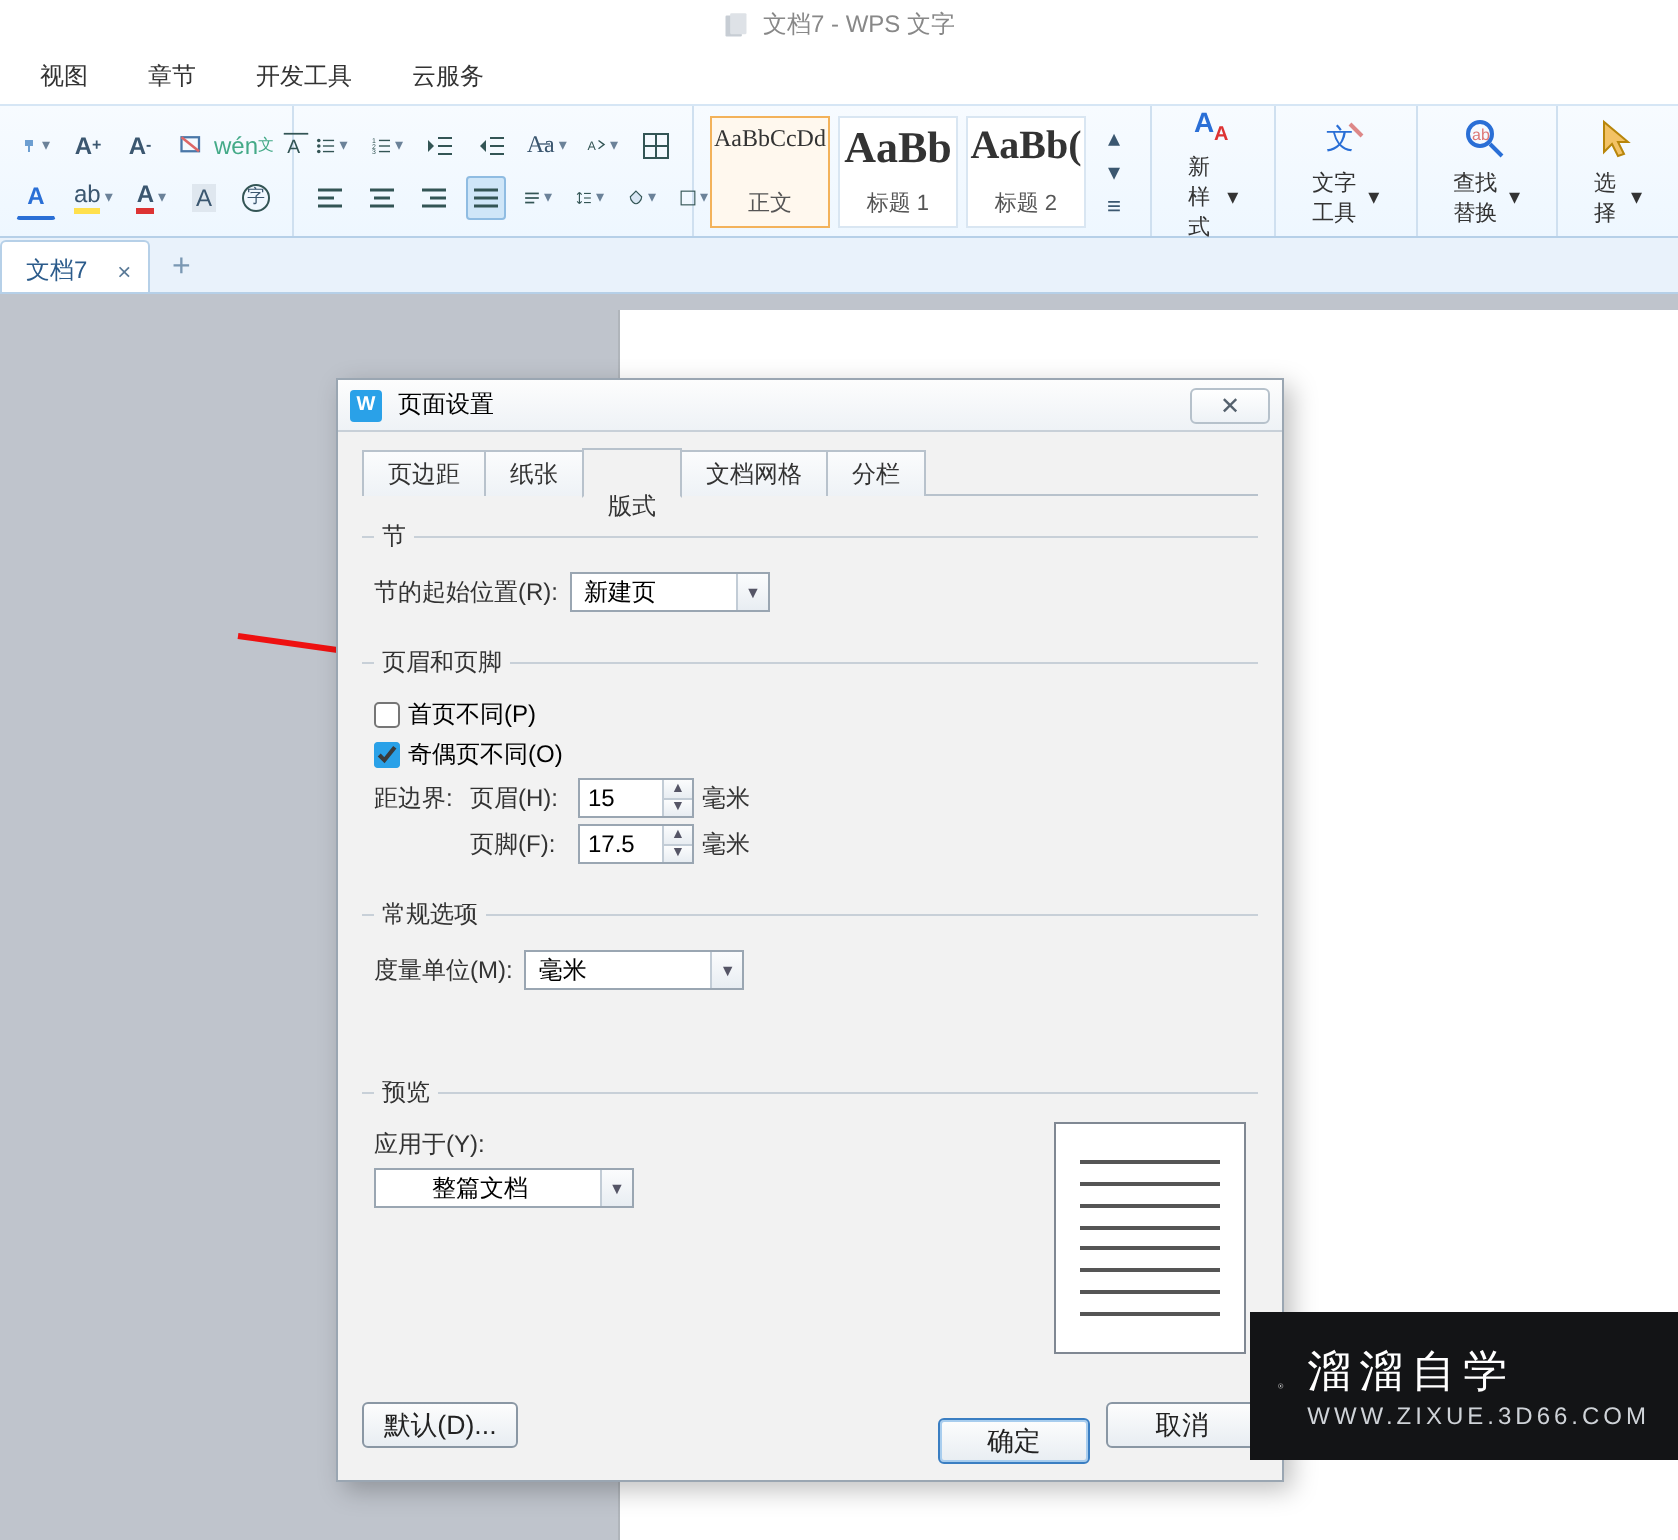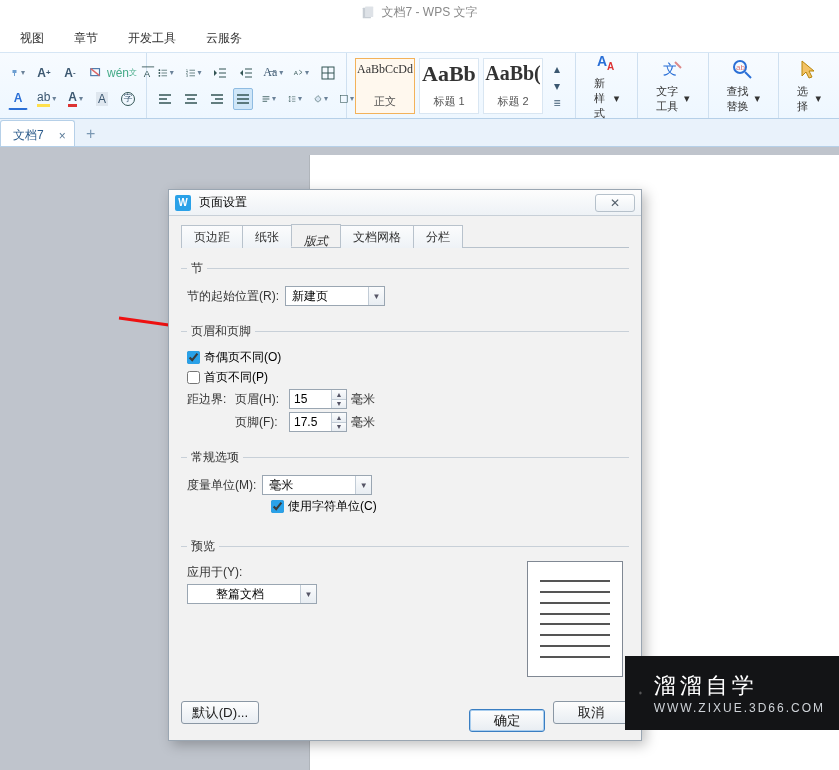--- a/index.html
+++ b/index.html
@@ -39,21 +39,21 @@
 
     
     .dialog { position:absolute; left:168px; top:189px; width:474px; height:552px; background:#f2f2f2; border:1px solid #9aa6b2; box-shadow: 4px 4px 12px rgba(0,0,0,.25); }
     .dlg-title { height:26px; background:linear-gradient(#fdfdfd,#eef2f6); border-bottom:1px solid #c8d0d8; display:flex; align-items:center; padding:0 6px; gap:8px; }
     .dlg-title .ticon { width:16px; height:16px; background:#2aa1e8; border-radius:2px; display:flex; align-items:center; justify-content:center; color:#fff; font-weight:bold; font-size:10px;}
     .dlg-close { margin-left:auto; width:40px; height:18px; border:1px solid #b6c1cb; border-radius:3px; display:flex; align-items:center; justify-content:center; color:#55616d; cursor:pointer; background:linear-gradient(#fff,#eef2f6); }
     .dlg-body { padding:8px 12px 8px 12px; height:calc(100% - 26px); display:flex; flex-direction:column; }
 
     .tabstrip { display:flex; border-bottom:1px solid #b8c2cc; height:24px; margin-bottom:8px; }
     .tab { padding:3px 12px; border:1px solid #b8c2cc; border-bottom:none; background:linear-gradient(#fbfcfd,#eef2f6); margin-right:-1px; cursor:pointer; color:#333; position:relative; top:1px; }
-    .tab.active { background:#f2f2f2; border-bottom:1px solid #f2f2f2; top:0px; padding-top:8px;font-style:italic; }
+    .tab.active { background:#f2f2f2; border-bottom:1px solid #f2f2f2; top:0px; padding-top:20px; }
 
     fieldset.grp { border:none; border-top:1px solid #c8d0d8; margin:4px 0 8px 0; padding:6px 6px 2px 6px; }
     fieldset.grp > legend { padding:0 4px; color:#333; font-size:12px; }
     .frow { display:flex; align-items:center; gap:6px; margin:3px 0; }
     .lbl { color:#333; }
     .combo, .spin { height:20px; border:1px solid #9aa6b2; background:#fff; display:inline-flex; align-items:center; }
     .combo { padding:0 18px 0 6px; position:relative; min-width:80px;align-items:flex-end; }
     .combo .arr { position:absolute; right:0; top:0; bottom:0; width:16px; border-left:1px solid #c2ccd6; display:flex; align-items:center; justify-content:center; font-size:8px; color:#556; background:linear-gradient(#fbfcfd,#e8edf2); }
     .spin { position:relative; padding-right:16px; }
     .spin input { width:40px; border:none; outline:none; padding:0 4px; font-size:12px; background:transparent; }
@@ -372,26 +372,26 @@
         <div class="combo" style="width:100px;">
           <span>新建页</span>
           <span class="arr">▼</span>
         </div>
       </div>
     </fieldset>
 
     <fieldset class="grp">
       <legend>页眉和页脚</legend>
       <div class="frow chk">
+        <input type="checkbox" style="">
+        <span>首页不同(P)</span>
+      </div>
+      <div class="frow chk">
         <input type="checkbox" checked="" style="">
         <span>奇偶页不同(O)</span>
-      </div>
-      <div class="frow chk">
-        <input type="checkbox" style="">
-        <span>首页不同(P)</span>
       </div>
       <div class="frow" style="gap:4px;">
         <span class="lbl" style="width:44px;">距边界:</span>
         <span class="lbl" style="width:50px;">页眉(H):</span>
         <div class="spin">
           <input value="15" style="">
           <div class="sp">
               <div>▲</div>
               <div>▼</div>
             </div>
@@ -413,24 +413,20 @@
     </fieldset>
 
     <fieldset class="grp">
       <legend>常规选项</legend>
       <div class="frow">
         <span class="lbl">度量单位(M):</span>
         <div class="combo" style="width:110px;">
           <span>毫米</span>
           <span class="arr">▼</span>
         </div>
-      </div>
-      <div class="frow chk" style="padding-left:84px;">
-        <input type="checkbox" checked="" style="">
-        <span>使用字符单位(C)</span>
       </div>
     </fieldset>
 
     <div style="flex:1"></div>
 
     <fieldset class="grp" style="margin-bottom:4px;">
       <legend>预览</legend>
       <div style="display:flex; align-items:flex-start; gap:12px;">
         <div>
           <div class="frow">

